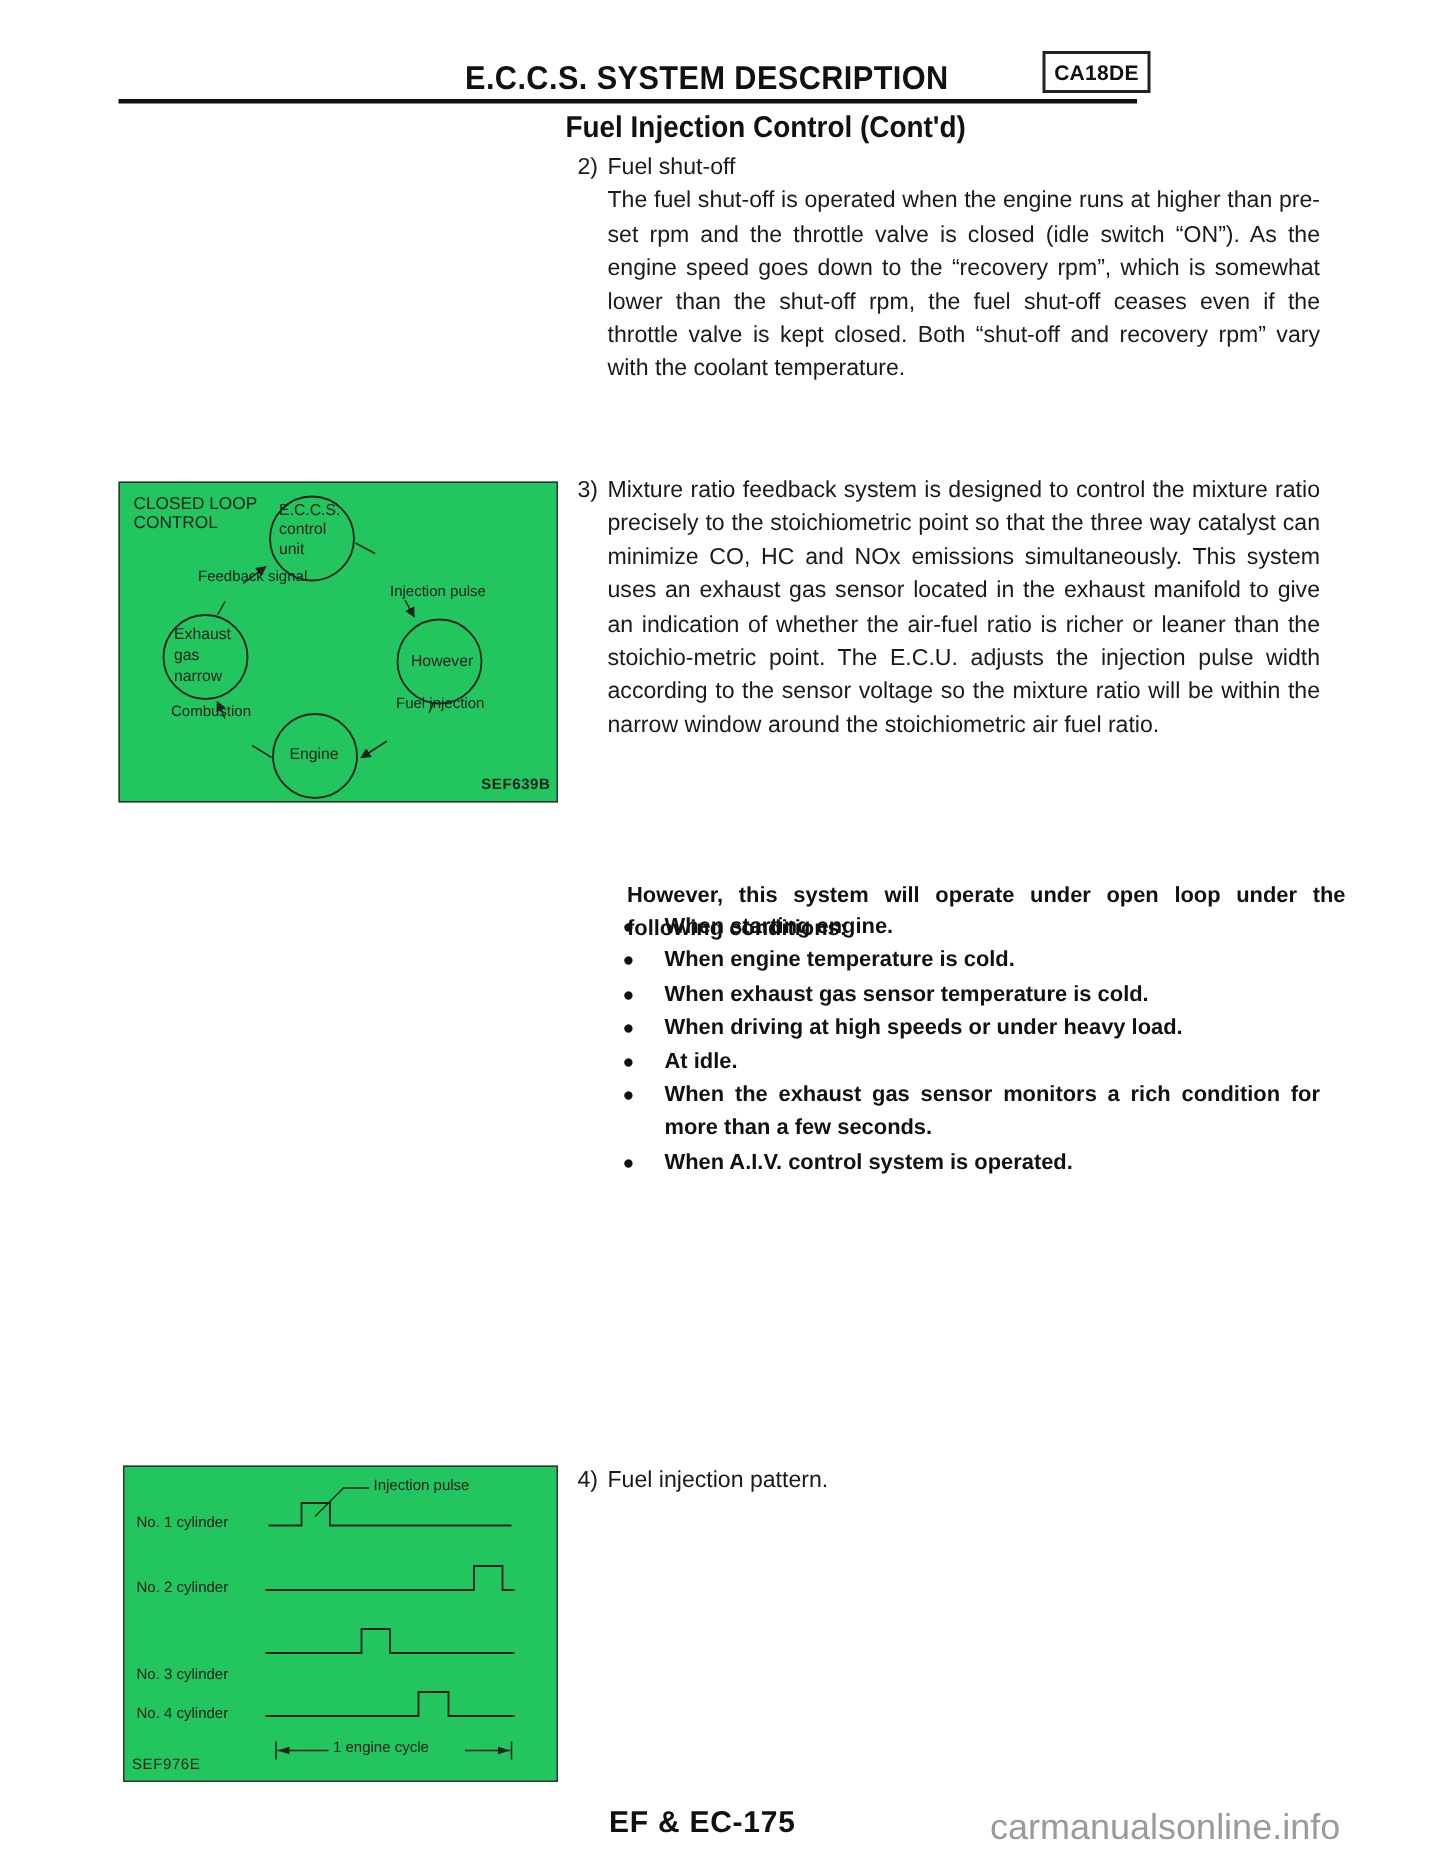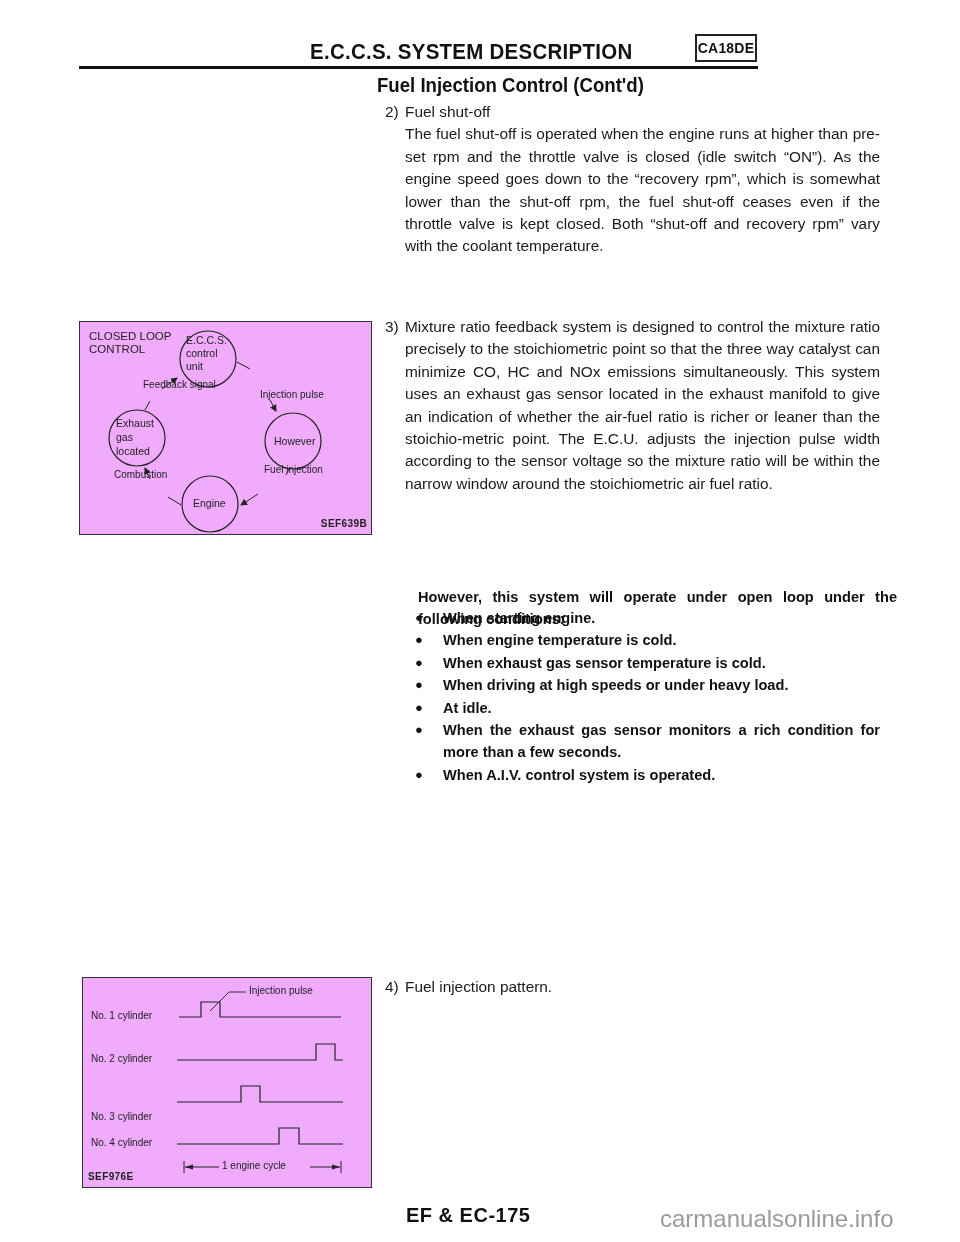--- a/index.html
+++ b/index.html
@@ -5,21 +5,21 @@
   * { box-sizing: border-box; margin: 0; padding: 0; }
   html, body { width: 960px; height: 1242px; background: #ffffff; overflow: hidden; }
   body { position: relative; font-family: "Liberation Sans", "DejaVu Sans", sans-serif; color: #111; }
 
   .header-title {
     position: absolute; left: 310px; top: 39px;
     font-size: 22px; font-weight: bold; letter-spacing: 0.3px; color: #111;
     transform: scaleX(0.93); transform-origin: left top;
   }
   .model-badge {
-    position: absolute; left: 695px; top: 34px; width: 62px; height: 28px;
+    position: absolute; left: 695px; top: 34px; width: 72px; height: 28px;
     border: 2px solid #222; font-size: 14px; font-weight: bold;
     display: flex; align-items: center; justify-content: center; letter-spacing: 0.2px;
   }
   .header-rule {
     position: absolute; left: 79px; top: 66px; width: 679px; height: 3px; background: #111;
   }
   .section-title {
     position: absolute; left: 377px; top: 74px; font-size: 20px; font-weight: bold; color: #111;
     transform: scaleX(0.93); transform-origin: left top;
   }
@@ -28,21 +28,21 @@
   .text-block .num { position: absolute; left: 0; }
   .text-block .head { padding-left: 20px; }
   .text-block .body { padding-left: 20px; text-align: justify; }
   .text-block .body.last-line-left { text-align-last: left; }
 
   .bold-block { position: absolute; font-size: 14.6px; line-height: 22.4px; font-weight: bold; color: #111; text-align: justify; }
   .bullets { position: absolute; font-size: 14.6px; line-height: 22.4px; font-weight: bold; color: #111; }
   .bullets li { list-style: none; position: relative; padding-left: 42px; text-align: justify; }
   .bullets li .dot { position: absolute; left: 14px; top: 0; font-size: 13px; }
 
-  .figure { position: absolute; border: 1.5px solid #333; background: #f0abfc; }
+  .figure { position: absolute; border: 1.5px solid #333; background: #22c55e; }
   .figure svg { position: absolute; left: 0; top: 0; }
   .fig-label { font-family: "Liberation Sans", sans-serif; }
 
   .page-number {
     position: absolute; left: 406px; top: 1204px; font-size: 20px; font-weight: bold; color: #111; letter-spacing: 0.5px;
   }
   .watermark {
     position: absolute; left: 660px; top: 1205px; font-size: 24px; color: #9a9a9a;
   }
 </style>
@@ -114,23 +114,23 @@
     <div>unit</div>
   </div>
   <div class="fig-label" style="position:absolute; left:180px; top:67px; font-size:10px; color:#222;">Injection pulse</div>
   <div class="fig-label" style="position:absolute; left:194px; top:113px; font-size:10.5px; color:#222;">However</div>
   <div class="fig-label" style="position:absolute; left:184px; top:142px; font-size:10px; color:#222;">Fuel injection</div>
   <div class="fig-label" style="position:absolute; left:113px; top:175px; font-size:10.5px; color:#222;">Engine</div>
   <div class="fig-label" style="position:absolute; left:34px; top:147px; font-size:10px; color:#222;">Combustion</div>
   <div class="fig-label" style="position:absolute; left:36px; top:94px; font-size:10.5px; line-height:14px; color:#222;">
     <div>Exhaust</div>
     <div>gas</div>
-    <div>located</div>
+    <div>narrow</div>
   </div>
-  <div class="fig-label" style="position:absolute; left:24px; top:57px; font-size:10px; color:#222;padding-left:39px;">Feedback signal</div>
+  <div class="fig-label" style="position:absolute; left:13px; top:57px; font-size:10px; color:#222;padding-left:39px;">Feedback signal</div>
   <div class="fig-label" style="position:absolute; right:4px; bottom:5px; font-size:10px; font-weight:bold; color:#222; letter-spacing:0.4px;margin-left:31px;">SEF639B</div>
 </div>
 
 <div class="figure" style="left:82px; top:977px; width:290px; height:211px;">
   <svg width="290" height="211" viewBox="0 0 290 211" xmlns="http://www.w3.org/2000/svg">
 
     <polyline points="96,39 118,39 118,24 137,24 137,39 258,39" fill="none" stroke="#222" stroke-width="1.2"></polyline>
     <polyline points="127,33 146,14 163,14" fill="none" stroke="#222" stroke-width="0.9"></polyline>
 
     <polyline points="94,82 233,82 233,66 252,66 252,82 260,82" fill="none" stroke="#222" stroke-width="1.2"></polyline>
@@ -145,17 +145,17 @@
     <path d="M102,189 L110,186.5 L110,191.5 z" fill="#222"></path>
     <line x1="227" y1="189" x2="257" y2="189" stroke="#222" stroke-width="1"></line>
     <path d="M257,189 L249,186.5 L249,191.5 z" fill="#222"></path>
   </svg>
   <div class="fig-label" style="position:absolute; left:166px; top:7px; font-size:10px; color:#222;">Injection pulse</div>
   <div class="fig-label" style="position:absolute; left:8px; top:32px; font-size:10px; color:#222;">No. 1 cylinder</div>
   <div class="fig-label" style="position:absolute; left:8px; top:75px; font-size:10px; color:#222;">No. 2 cylinder</div>
   <div class="fig-label" style="position:absolute; left:8px; top:117px; font-size:10px; color:#222;margin-top:16px;">No. 3 cylinder</div>
   <div class="fig-label" style="position:absolute; left:8px; top:159px; font-size:10px; color:#222;">No. 4 cylinder</div>
   <div class="fig-label" style="position:absolute; left:139px; top:182px; font-size:10px; color:#222;">1 engine cycle</div>
-  <div class="fig-label" style="position:absolute; left:5px; bottom:5px; font-size:10px; font-weight:bold; color:#222; letter-spacing:0.4px;">SEF976E</div>
+  <div class="fig-label" style="position:absolute; left:5px; bottom:5px; font-size:10px; font-weight:normal; color:#222; letter-spacing:0.4px;">SEF976E</div>
 </div>
 
 <div class="page-number">EF &amp; EC-175</div>
 <div class="watermark">carmanualsonline.info</div>
 
 </body></html>

